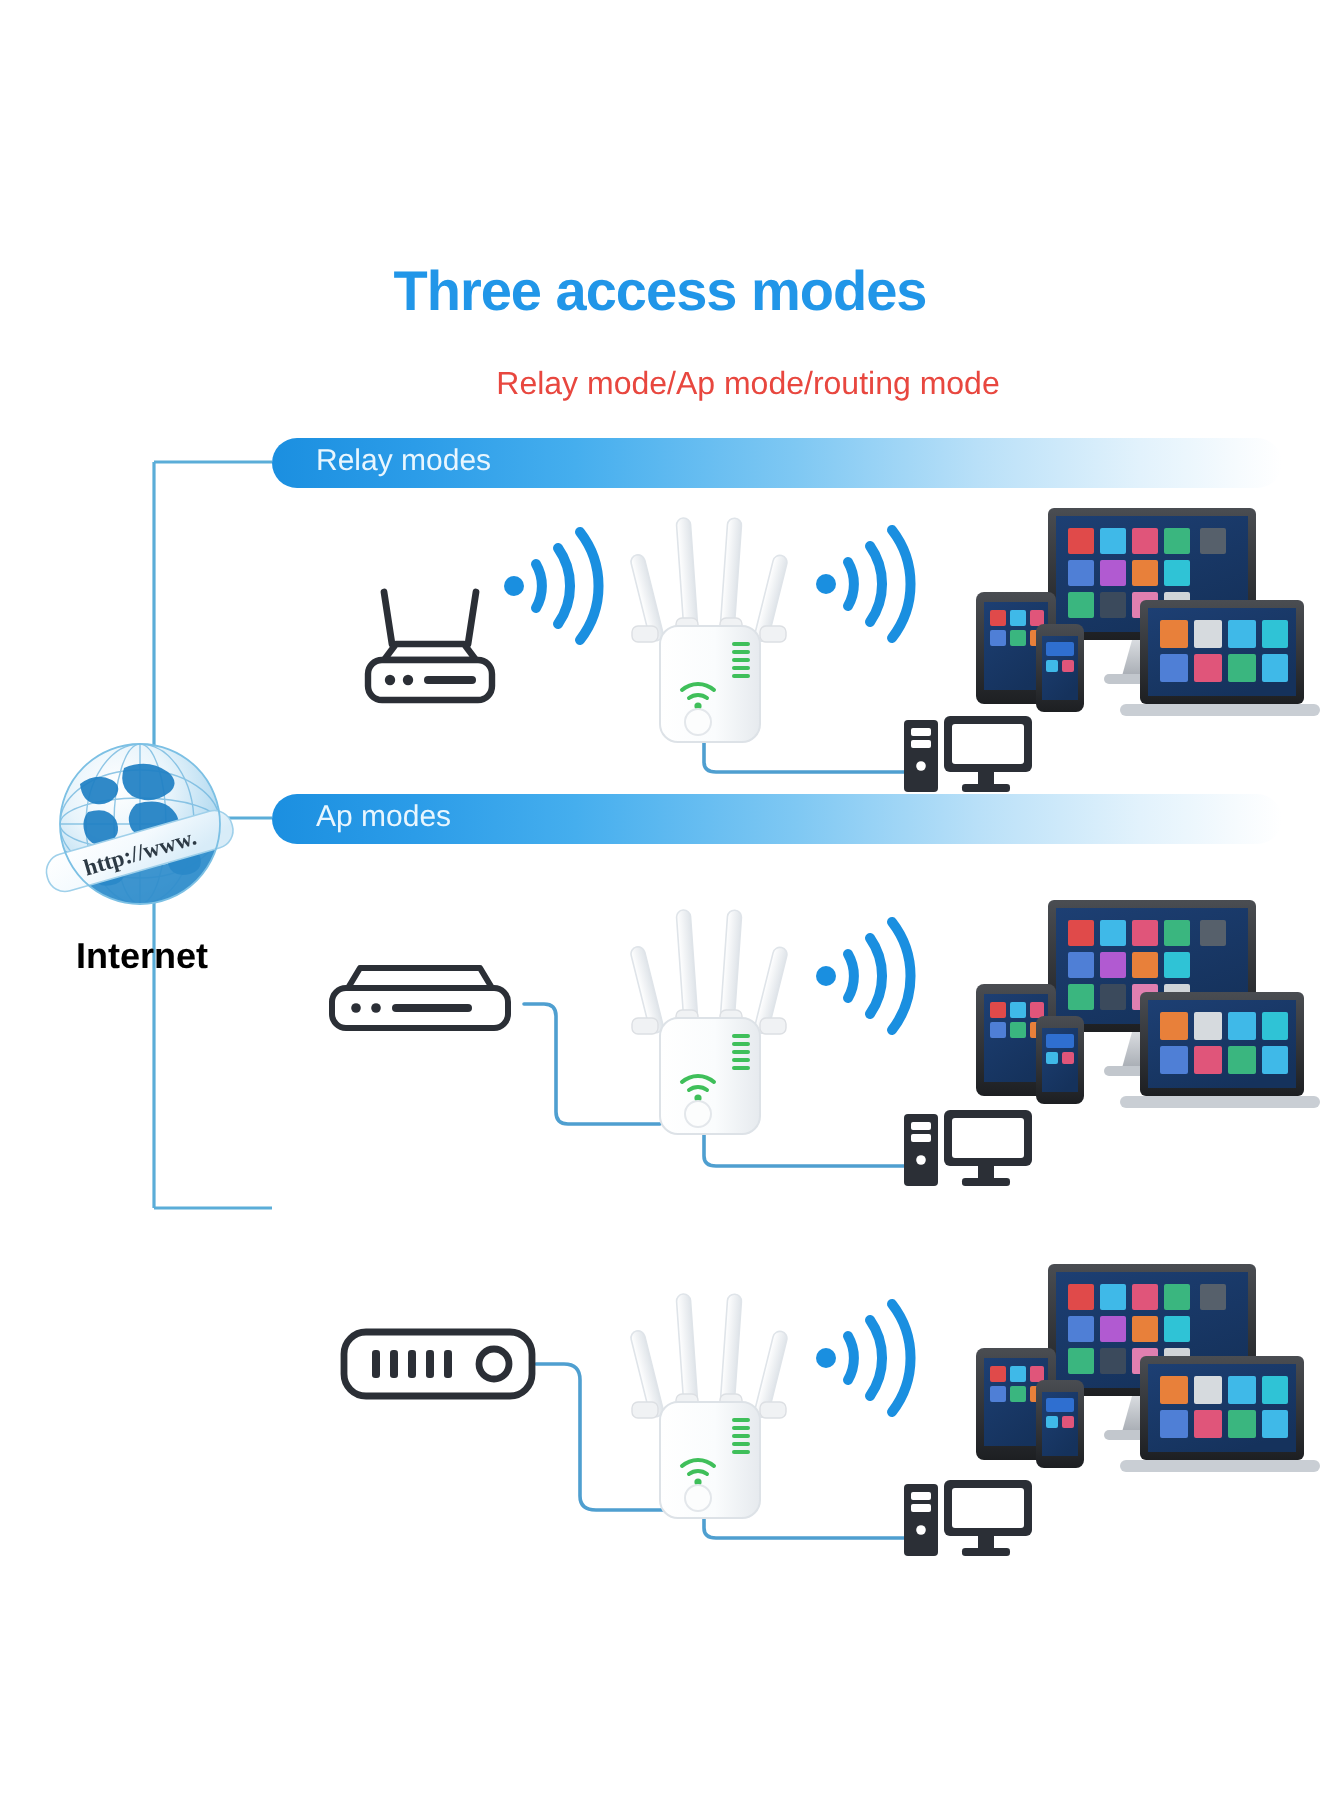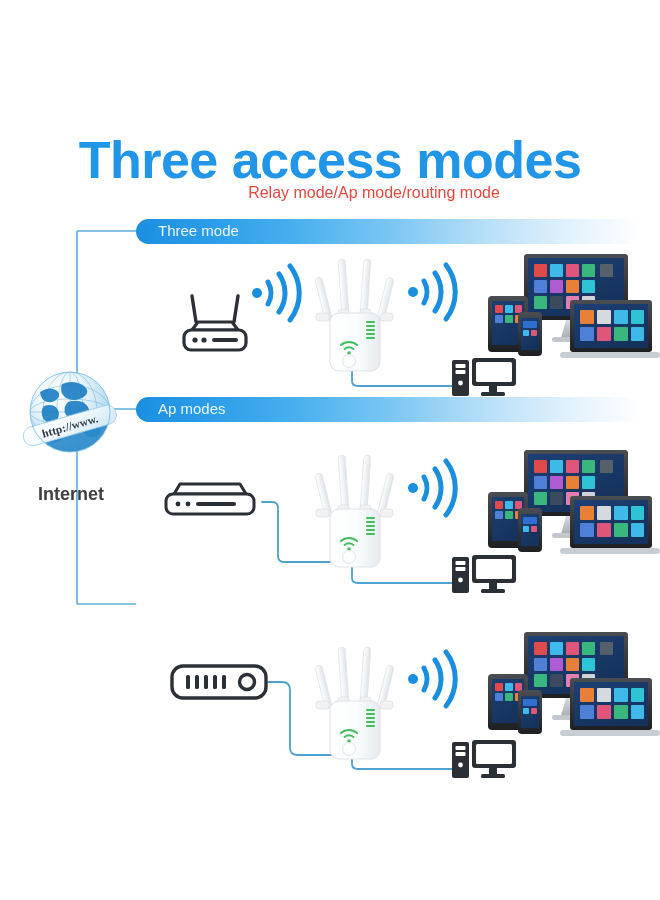--- a/index.html
+++ b/index.html
@@ -22,21 +22,21 @@
     height: 900px;
     background: #ffffff;
   }
 
   
   .title {
     position: absolute;
     left: 0; top: 130px;
     width: 660px;
     text-align: center;
-    font-size: 52px;
+    font-size: 28px;
     font-weight: bold;
     color: #2196e8;
     letter-spacing: -0.5px;
     white-space: nowrap;
   }
   .subtitle {
     position: absolute;
     left: 0; top: 184px;
     width: 660px;
     text-align: center;
@@ -73,26 +73,26 @@
   }
 
   
   .globe {
     position: absolute;
     left: 18px; top: 362px;
     width: 104px; height: 104px;
   }
   .internet-label {
     position: absolute;
-    left: 8px; top: 484px;
+    left: 8px; top: 468px;
     width: 126px;
     text-align: center;
     font-size: 18px;
     font-weight: bold;
-    color: #404040;
+    color: #000000;
     white-space: nowrap;
   }
 
   
   .dev-icon { position: absolute; }
 
   
   .repeater { position: absolute; }
 
   
@@ -127,21 +127,21 @@
     <path d="M262 502 L272 502 Q278 502 278 508 L278 556 Q278 562 284 562 L330 562" stroke="#4f9fd0" stroke-width="1.8" fill="none" stroke-linecap="round"></path>
 
     <path d="M352 566 L352 578 Q352 583 358 583 L452 583" stroke="#4f9fd0" stroke-width="1.8" fill="none" stroke-linecap="round"></path>
 
     <path d="M268 682 L282 682 Q290 682 290 690 L290 748 Q290 755 298 755 L336 755" stroke="#4f9fd0" stroke-width="1.8" fill="none" stroke-linecap="round"></path>
 
     <path d="M352 757 L352 764 Q352 769 358 769 L452 769" stroke="#4f9fd0" stroke-width="1.8" fill="none" stroke-linecap="round"></path>
   </svg>
 
   <div class="mode-bar" style="left:136px; top:219px; width:505px;">
-    <span>Three mode</span>
+    <span>Relay modes</span>
   </div>
 
   <div class="mode-bar" style="left:136px; top:397px; width:505px;">
     <span>Ap modes</span>
   </div>
 
 
   <svg class="globe" viewBox="0 0 104 104">
     <defs>
       <radialGradient id="gsph" cx="36%" cy="28%" r="78%">

